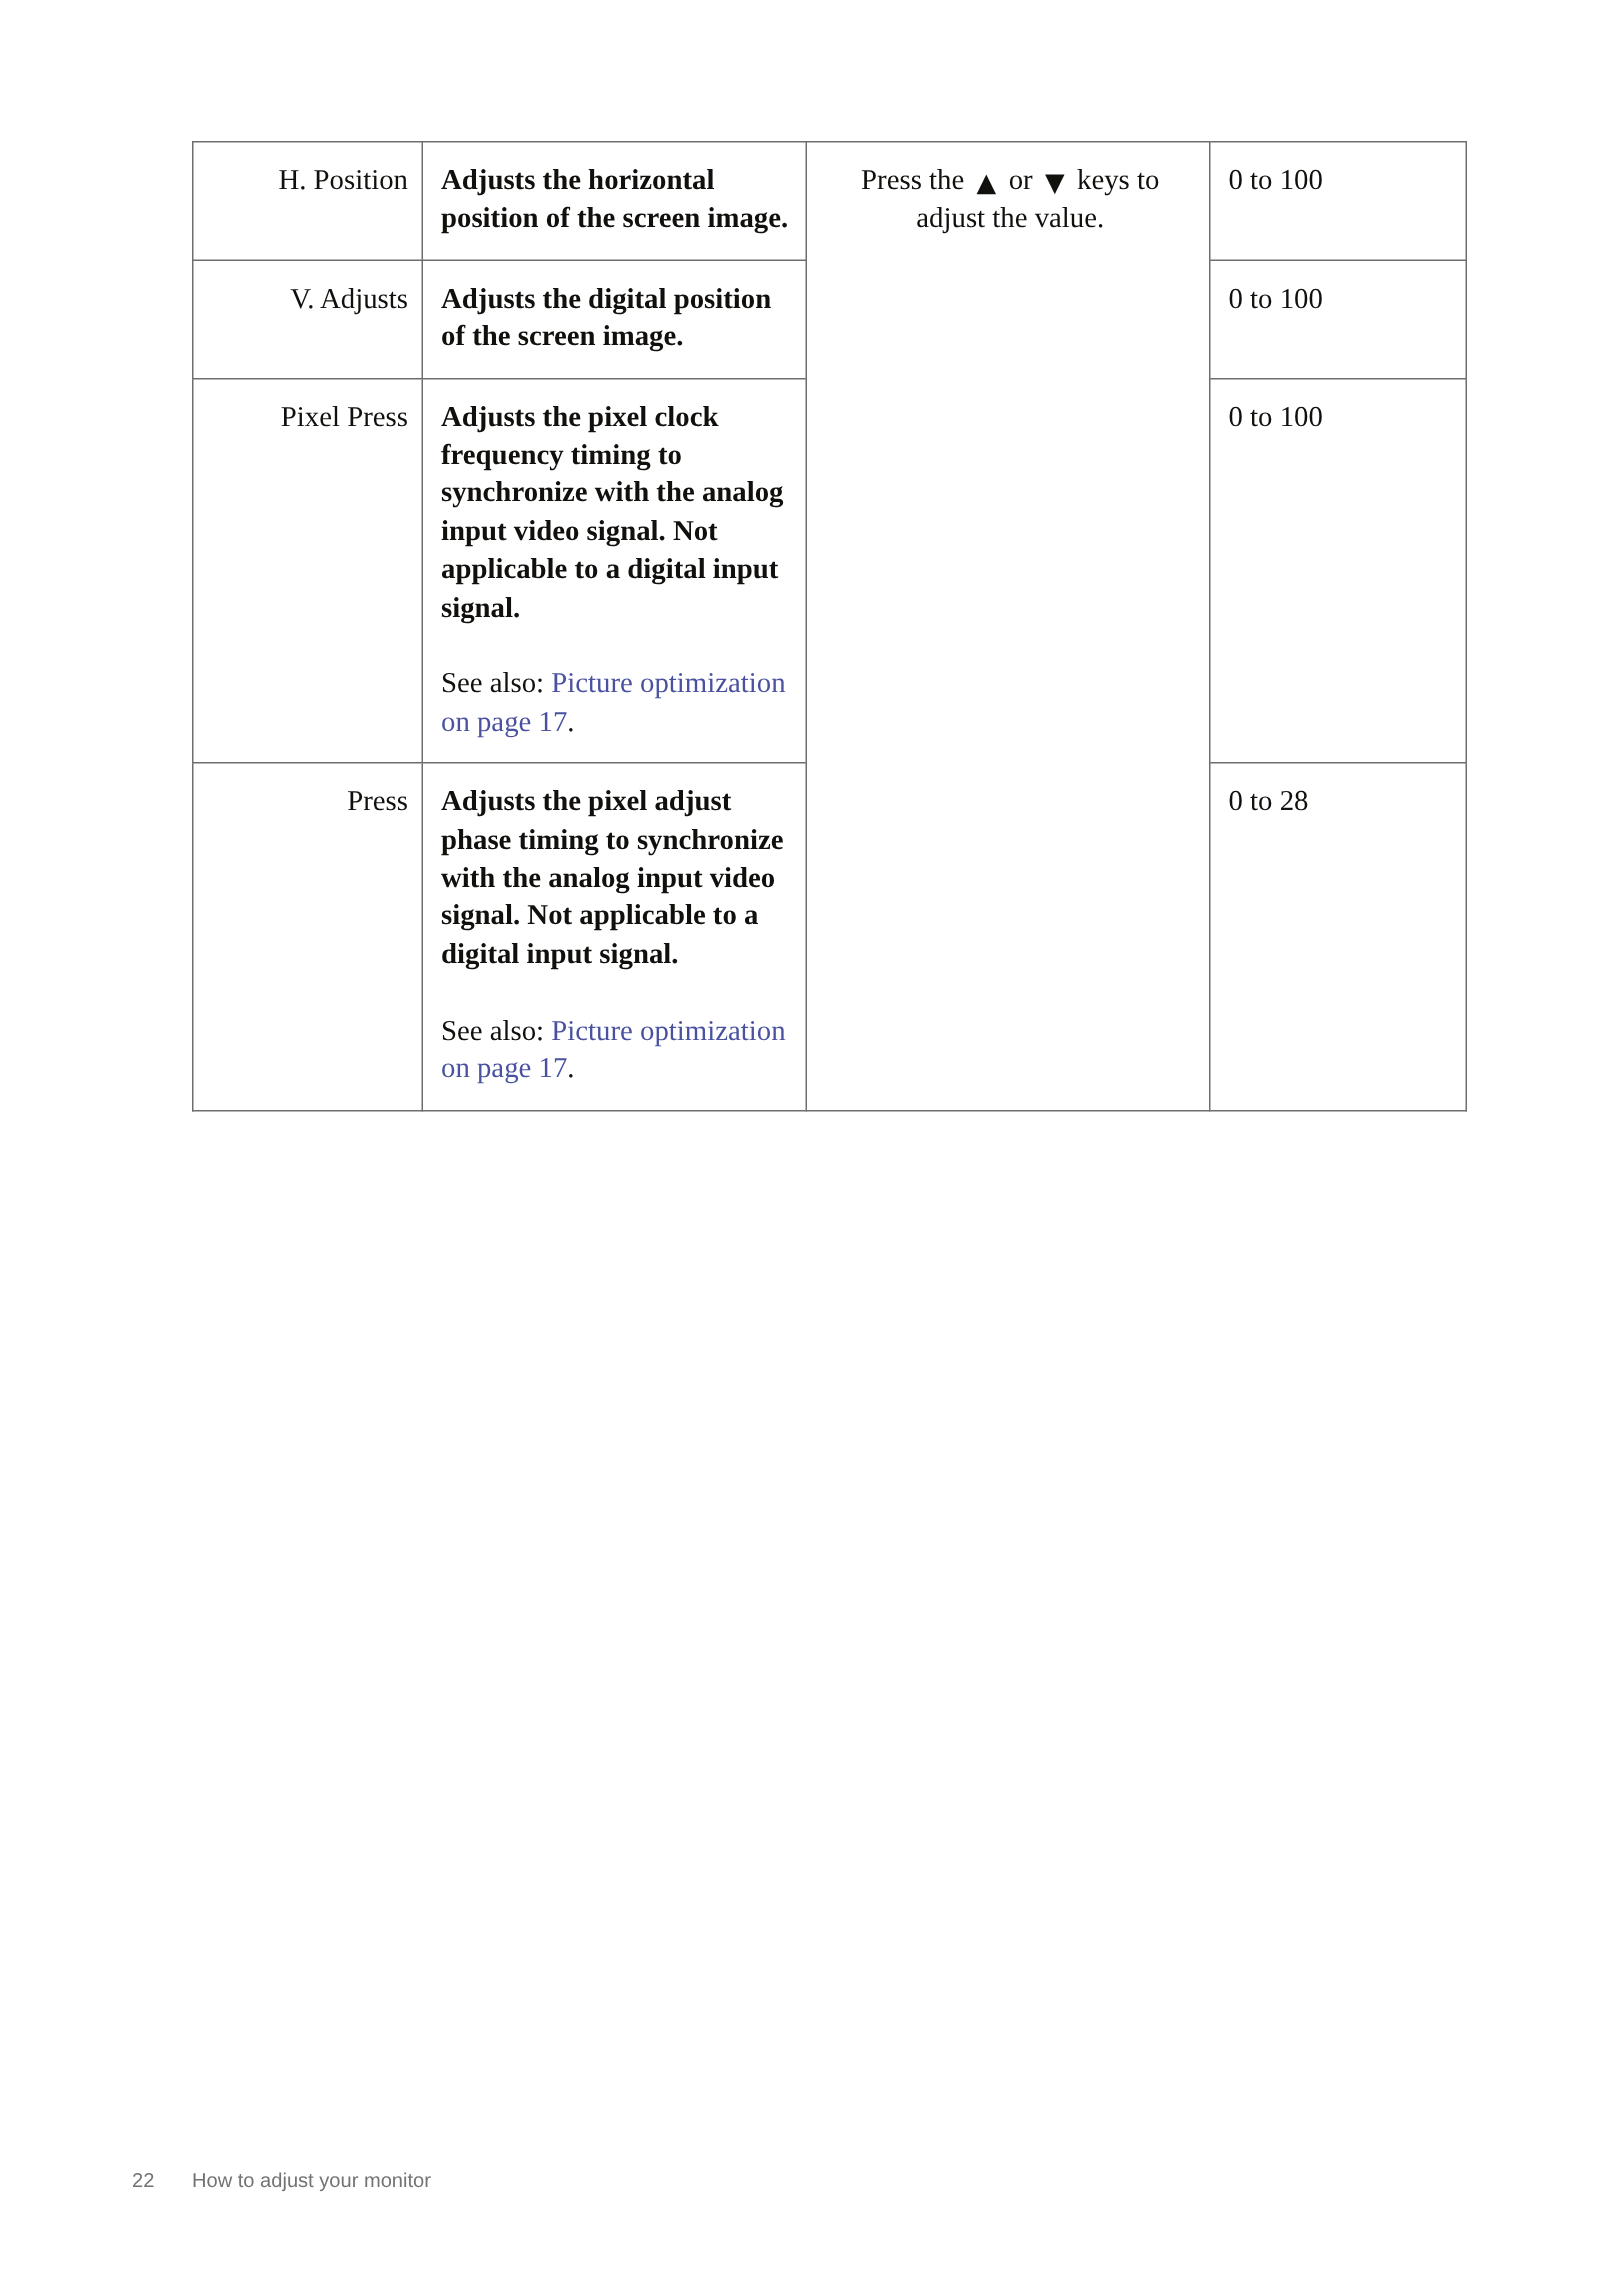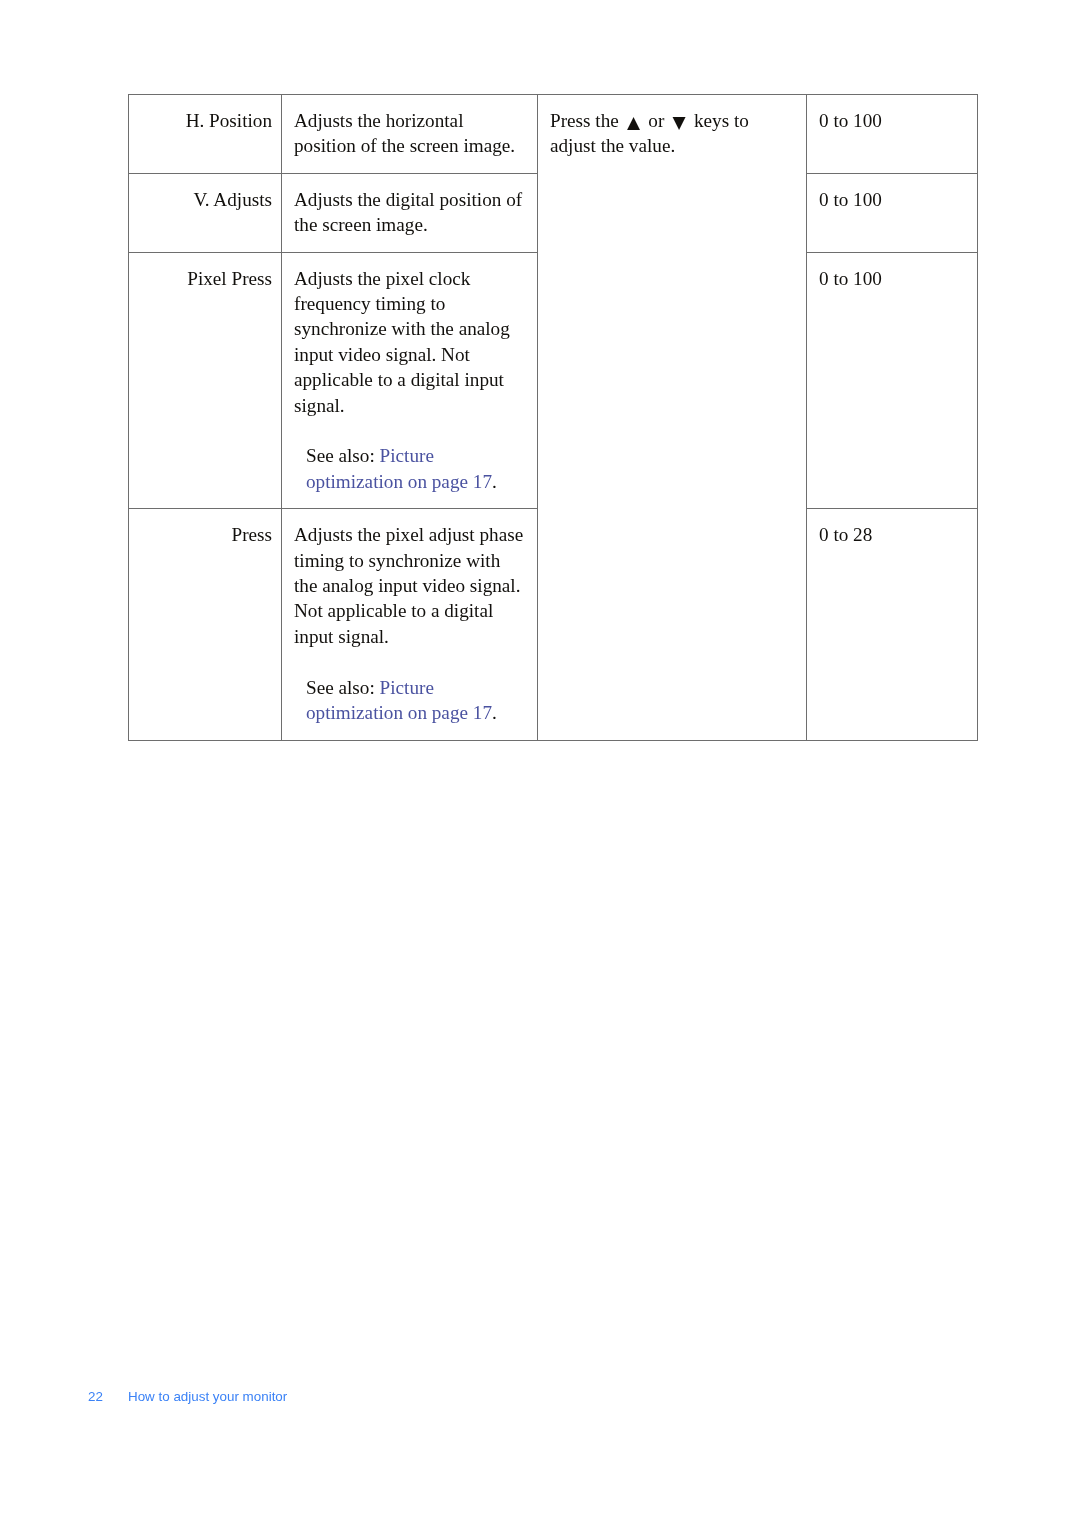--- a/index.html
+++ b/index.html
@@ -35,54 +35,54 @@
     color: #12100d;
   }
   .col-name   { width: 153px; }
   .col-desc   { width: 256px; }
   .col-action { width: 269px; }
   .col-range  { width: 171px; }
 
   .cell-action {
     padding-top: 22px;
     padding-left: 13px;
+    text-align: center;
   }
 
   .name-text { display: block; text-align: right; }
-  .desc-text { display: block; }
+  .desc-text { display: block; font-weight: bold; }
 
   .arrow-glyph {
     font-family: "DejaVu Sans", sans-serif;
     font-size: 17px;
     line-height: 0;
     position: relative;
     top: 1px;
     letter-spacing: 0;
   }
   .arrow-gap { letter-spacing: 0.18em; }
 
   .seealso-block {
     display: block;
     margin-top: 25.4px;
-    margin-left: 12px;
   }
   .link-ref {
     color: #4a52a0;
     text-decoration: none;
   }
 
   
   .page-footer {
     position: absolute;
     left: 88px;
-    top: 1388px;
+    top: 1445px;
     font-family: "Liberation Sans", "DejaVu Sans", sans-serif;
     font-size: 13.4px;
     line-height: 18px;
-    color: #3b82f6;
+    color: #737373;
     white-space: nowrap;
     text-decoration: underline;
   }
   .footer-num {
     display: inline-block;
     min-width: 40px;
   }
   .footer-title { display: inline-block; }
 </style>
 </head>

